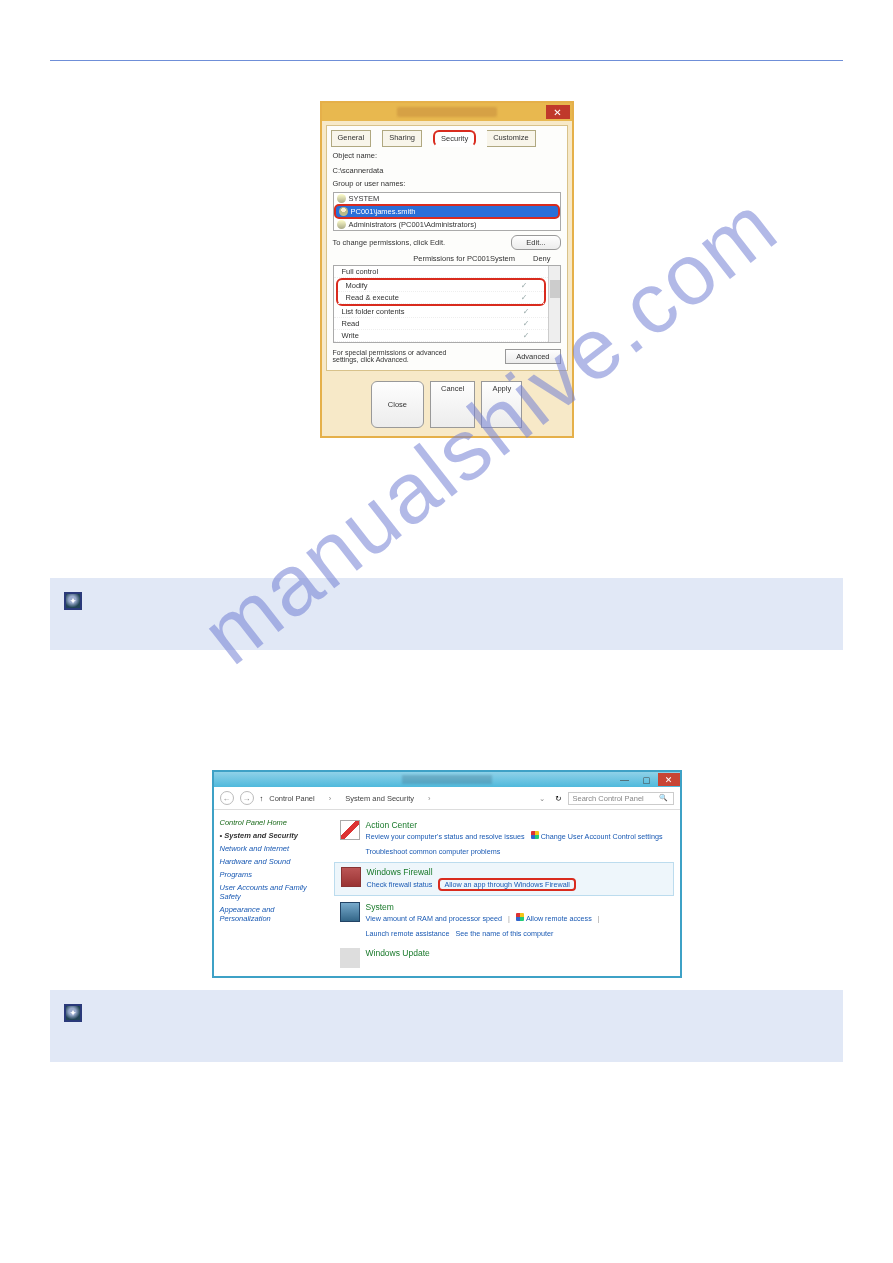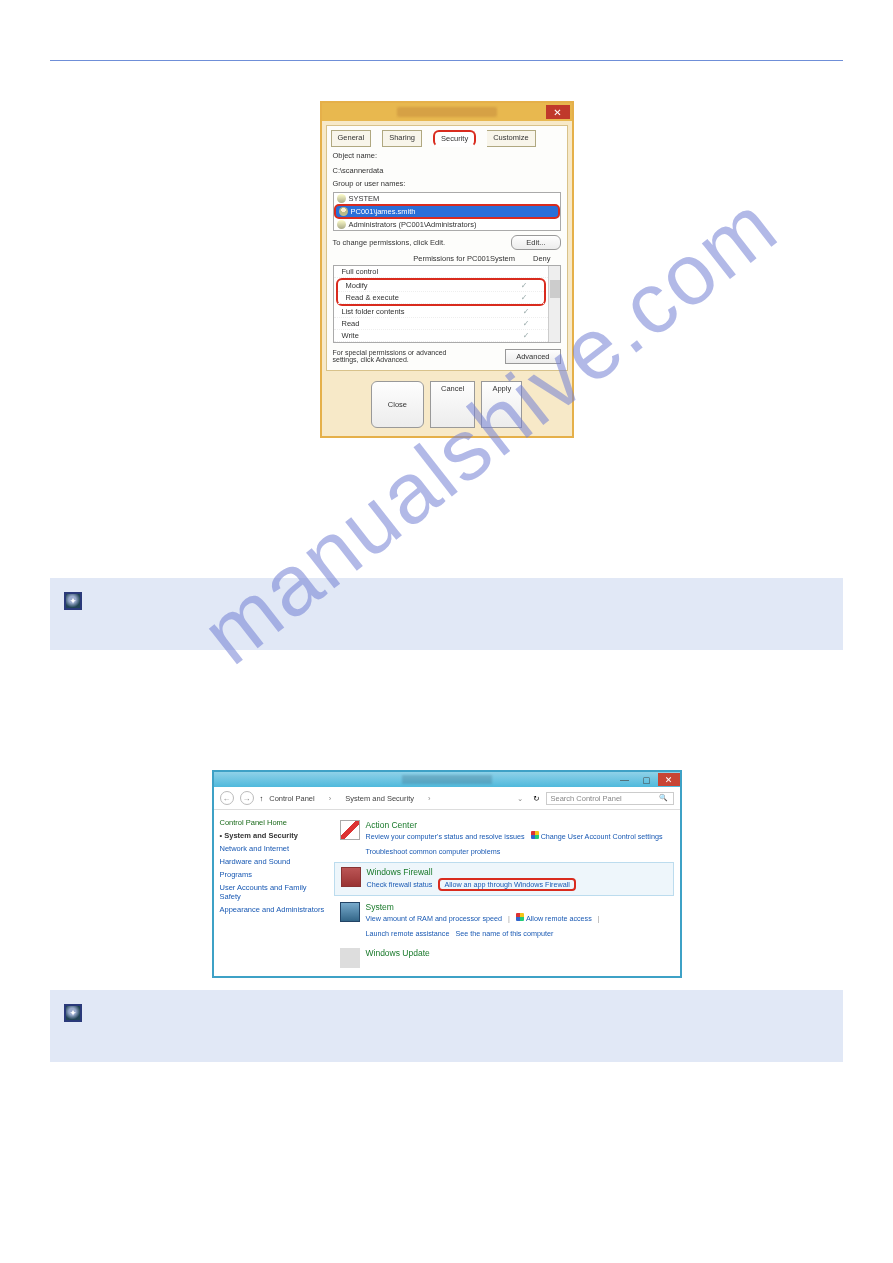--- a/index.html
+++ b/index.html
@@ -43,23 +43,23 @@
   .window2 { width: 470px; margin: 120px auto 0 auto; border: 2px solid #3ea1c6; font-size: 8px; background: #fff; }
   .win2-title { height: 15px; background: linear-gradient(#8fd1e8,#4fb9dc); display: flex; justify-content: flex-end; align-items: center; padding: 0; }
   .win2-title .blur2 { position:absolute; width:90px; height:9px; background:rgba(40,60,80,.2); filter:blur(1px); left:50%; transform:translateX(-50%);}
   .win2-ctrl { display: flex; }
   .win2-ctrl span { width: 22px; height: 13px; display: flex; align-items: center; justify-content: center; color: #444; font-size:9px;}
   .win2-ctrl .wclose { background: #c84535; color: #fff; }
   .win2-nav { display: flex; align-items: center; gap: 6px; padding: 4px 6px; border-bottom: 1px solid #ddd; font-size: 7.5px; position:relative;}
   .navarrow { width: 14px; height: 14px; border: 1px solid #bbb; border-radius: 50%; display: flex; align-items: center; justify-content: center; color: #888; font-size:8px;}
   .breadcrumb { flex: 1; display: flex; gap: 14px; color: #444; }
   .navsep { color: #888; }
-  .searchbox { width: 128px; border: 1px solid #ccc; padding: 1px 4px; font-size: 7.5px; color: #888; display:flex; justify-content:space-between; }
+  .searchbox { width: 106px; border: 1px solid #ccc; padding: 1px 4px; font-size: 7.5px; color: #888; display:flex; justify-content:space-between; }
   .win2-body { display: flex; }
-  .sidebar { width: 120px; padding: 8px 6px; font-size: 7.5px; }
+  .sidebar { width: 120px; padding: 8px 6px; font-size: 7.5px; font-style: italic; }
   .sidebar .hdr { color: #1a6a1a; margin-bottom: 4px; }
   .sidebar .link { color: #1959b3; margin: 4px 0; cursor: pointer; }
   .sidebar .link.bold { font-weight: bold; color: #333; }
   .sidebar .bullet::before { content: "• "; color: #333; }
   .mainpane { flex: 1; padding: 6px 6px 6px 0; }
   .category { display: flex; gap: 6px; padding: 4px 6px; margin-bottom: 2px; }
   .category.highlight { background: #eef6fb; border: 1px solid #bcdcee; }
   .cat-icon { width: 20px; height: 20px; flex-shrink: 0; }
   .cat-icon.flag { background: linear-gradient(135deg,#fff 40%,#d33 41% 60%,#fff 61%); border:1px solid #aaa;}
   .cat-icon.brick { background: linear-gradient(#b55,#933); border:1px solid #833;}
@@ -199,21 +199,21 @@
     </span>
   </div>
   <div class="win2-body">
     <div class="sidebar">
       <div class="hdr">Control Panel Home</div>
       <div class="link bold bullet">System and Security</div>
       <div class="link">Network and Internet</div>
       <div class="link">Hardware and Sound</div>
       <div class="link">Programs</div>
       <div class="link">User Accounts and Family Safety</div>
-      <div class="link">Appearance and Administrators</div>
+      <div class="link">Appearance and Personalization</div>
     </div>
     <div class="mainpane">
       <div class="category">
         <div class="cat-icon flag"></div>
         <div>
           <div class="cat-title">Action Center</div>
           <div class="cat-links">
             <span>Review your computer's status and resolve issues</span>
             <span><span class="shield"></span><span>Change User Account Control settings</span></span>
             <span>Troubleshoot common computer problems</span>

